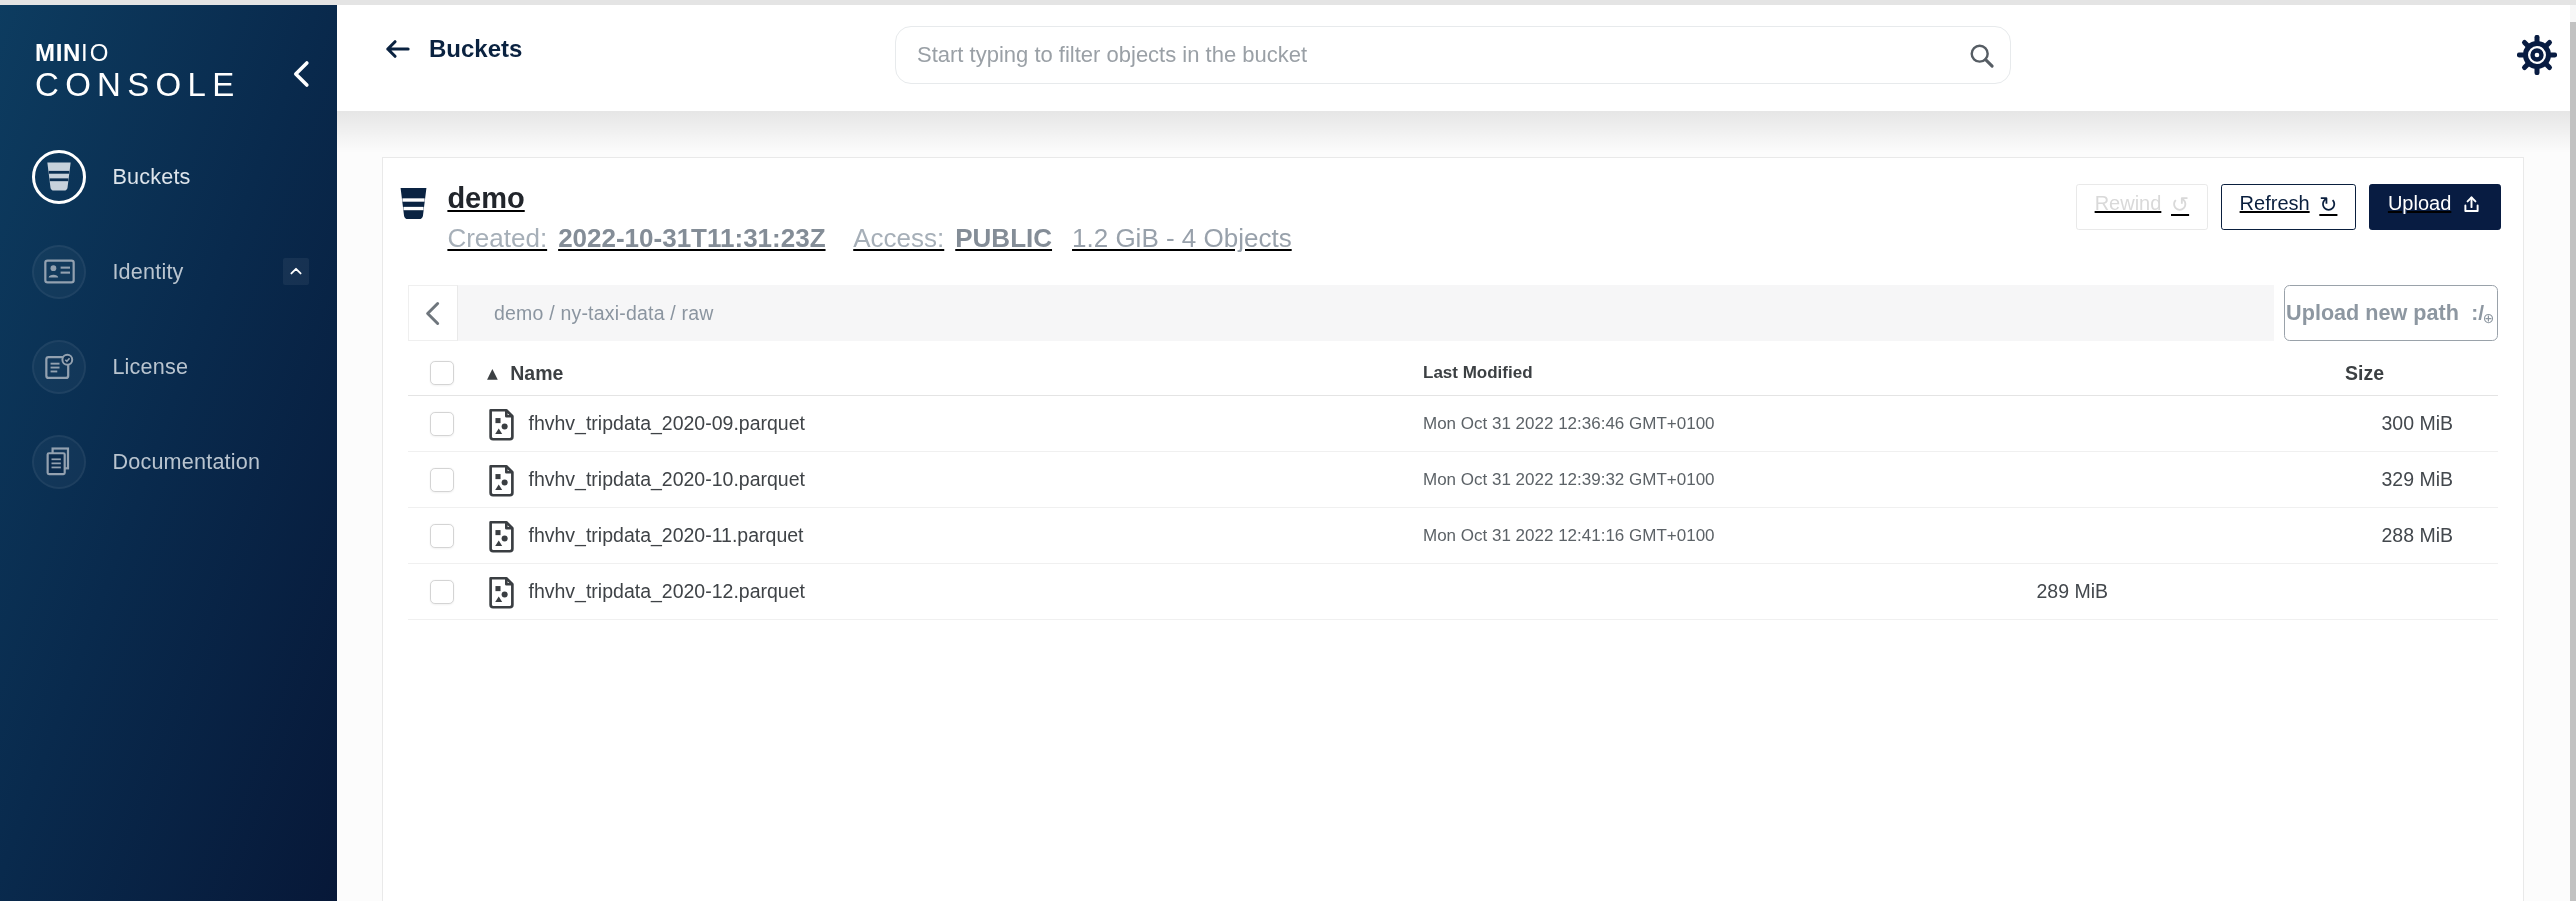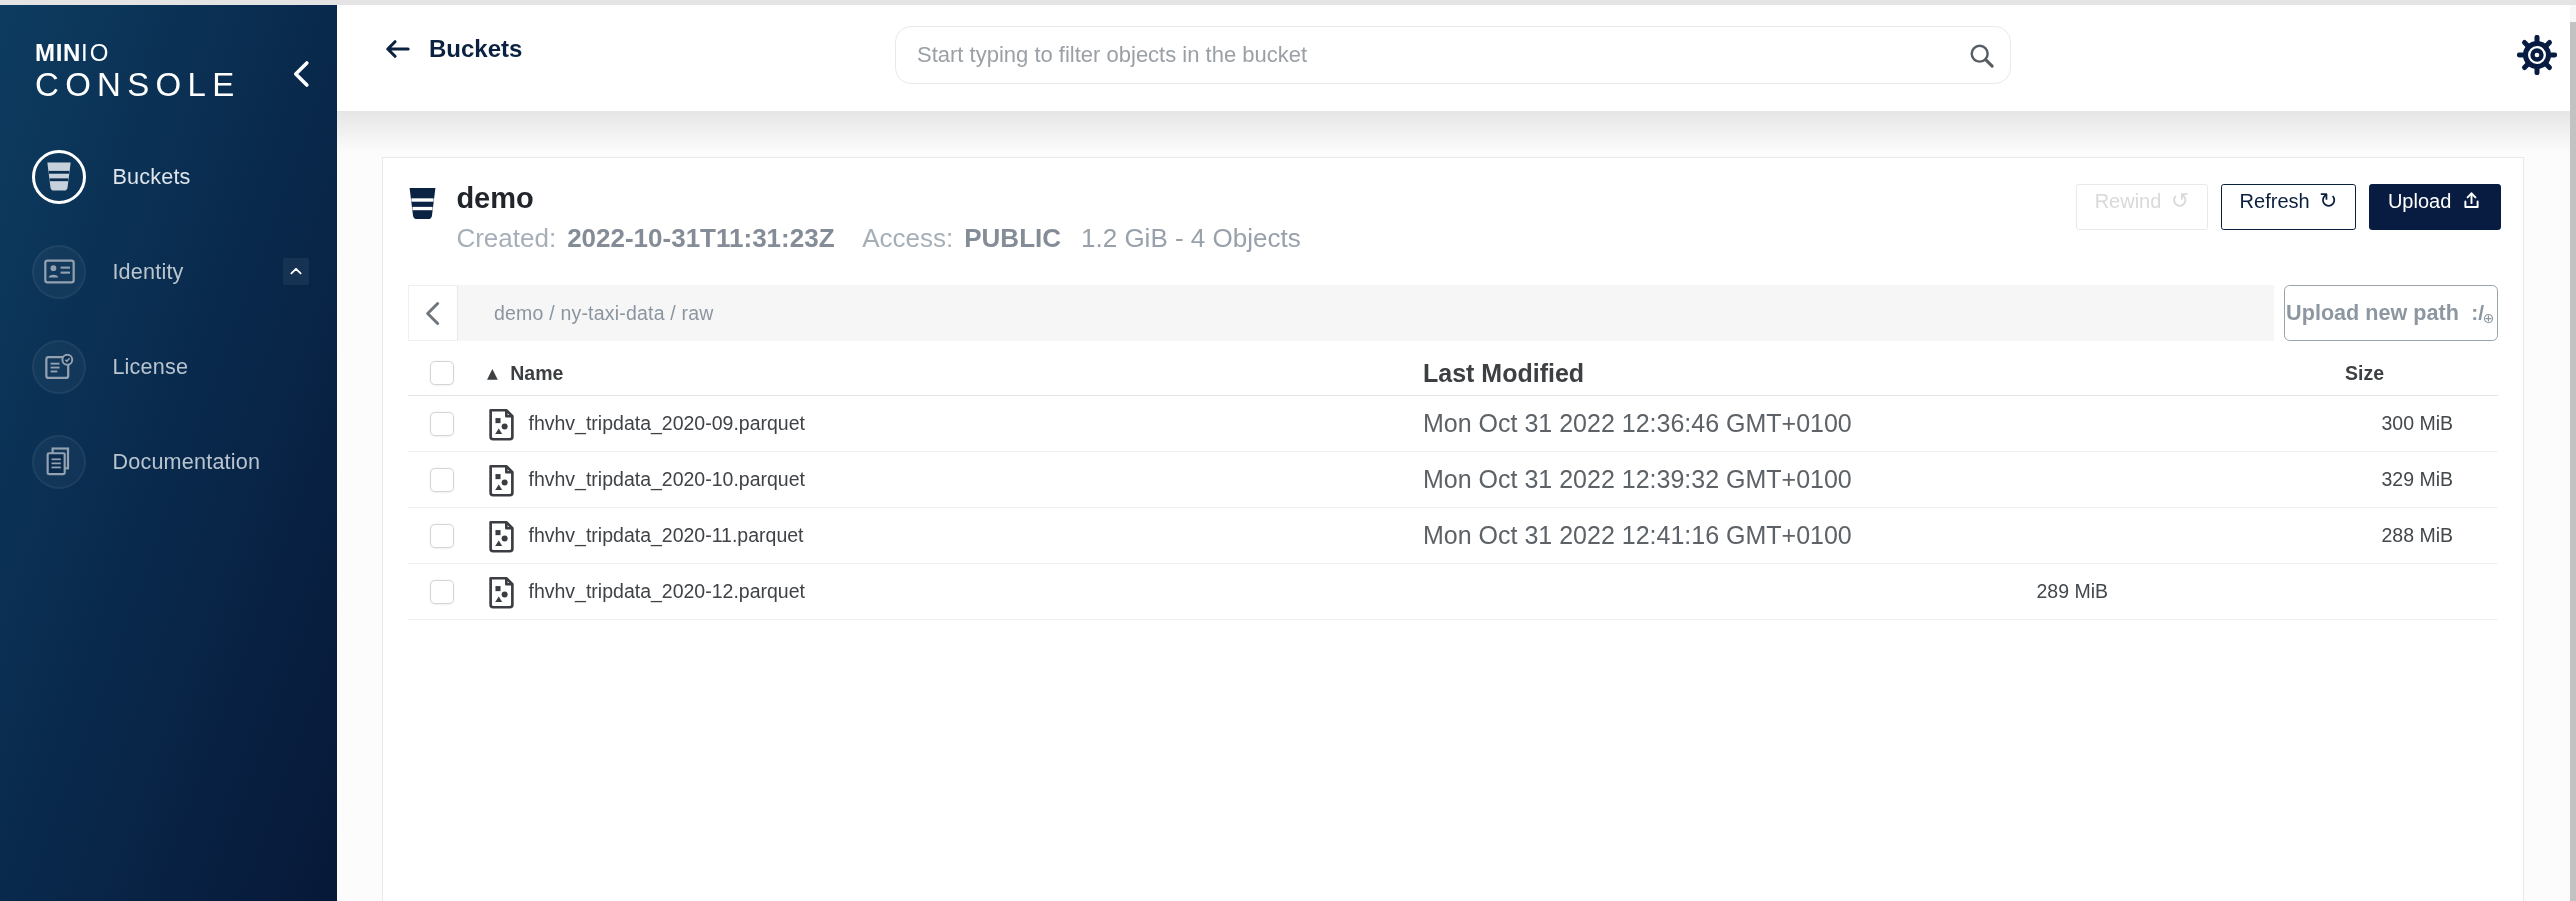--- a/index.html
+++ b/index.html
@@ -59,30 +59,30 @@
   .gear-btn { position:absolute; right:19.5px; top:35px; cursor:pointer; }
 
   
   .main { position:absolute; left:337px; right:0; top:111px; bottom:0; background:#fcfcfc; }
   .panel {
     position:absolute; left:45px; top:46px; width:2142px; bottom:-1.4px;
     background:#fff; border:0.7px solid #e9e9e9;
   }
 
   
-  .bucket-header { position:absolute; left:23px; right:22px; top:25px; height:78px; display:flex; }
+  .bucket-header { position:absolute; left:14px; right:22px; top:25px; height:78px; display:flex;text-decoration:underline; }
   .bucket-icon-big { margin:2.8px 18px 0 1.4px; }
   .bucket-title { font-size:29px; font-weight:bold; color:#21252b; line-height:1.1; }
   .bucket-meta { margin-top:8.3px; font-size:26px; display:flex; gap:11px; align-items:flex-end; }
   .meta-label { color:#a6afb8; }
   .meta-value { color:#848d97; font-weight:bold; }
   .meta-summary { color:#98a1ab; margin-left:9px; }
   .bucket-actions { margin-left:auto; display:flex; gap:12.5px; align-items:flex-start; padding-top:1.4px; }
-  .btn { height:46px; display:flex; align-items:flex-start; justify-content:center; gap:9.7px;
-         border-radius:2.8px; font-size:20px; cursor:pointer; padding:5px 18px; white-space:nowrap;
+  .btn { height:46px; display:flex; align-items:flex-end; justify-content:center; gap:9.7px;
+         border-radius:2.8px; font-size:20px; cursor:pointer; padding:14px 18px; white-space:nowrap;
          font-family:"Liberation Sans", sans-serif; background:#fff; }
   .btn .uicon { font-family:"DejaVu Sans", sans-serif; font-size:21.6px; line-height:1; }
   .btn-disabled { border:1.4px solid #e9e9e9; color:#d9d9d9; cursor:default; }
   .btn-outline { border:1.4px solid #0a1f3e; color:#0a1f3e; font-weight:400; }
   .btn-primary { background:#081c42; border:1.4px solid #081c42; color:#fff; }
 
   
   .pathbar { position:absolute; left:25px; right:25px; top:127px; height:56px; display:flex; }
   .path-back {
     width:50px; background:#fff; border:0.7px solid #efefef; border-right:0.7px solid #e9e9e9;
@@ -106,21 +106,21 @@
   .thead { height:45px; border-bottom:0.7px solid #e4e4e4; font-weight:bold; color:#3c4043; font-size:19.5px; }
   .tdata { height:56px; border-bottom:0.7px solid #f0f0f0; cursor:pointer; }
   .cell-check { display:flex; justify-content:flex-start; padding-left:21.6px; }
   .checkbox {
     width:24px; height:24px; border:1.4px solid #d4d4d4; border-radius:4.9px; background:#fff;
     box-shadow:0 0.7px 2.1px rgba(0,0,0,0.06); cursor:pointer;
   }
   .cell-name { display:flex; align-items:center; padding-left:20px; gap:12.5px; }
   .sort-arrow { font-size:14px; color:#3c4043; font-family:"DejaVu Sans", sans-serif; }
   .name-text { font-size:19.5px; color:#3f4347; }
-  .cell-modified { font-size:25px; color:#5c6267; }
+  .cell-modified { font-size:17px; color:#5c6267; }
   .thead .cell-modified { font-weight:bold; color:#3c4043; }
   .cell-size { font-size:19.5px; color:#43484d; text-align:right; padding-right:45px; }
   .thead .cell-size { font-weight:bold; color:#3c4043; padding-right:114px; }
 
   
   .scrollbar-track { position:absolute; right:0; top:4.9px; width:5.6px; bottom:0; background:#f7f7f7; z-index:60; }
   .scrollbar-thumb { position:absolute; right:0; top:22px; width:5.6px; height:879px; background:#c2c2c2; z-index:61; }
 
   svg { display:block; }
 </style>

